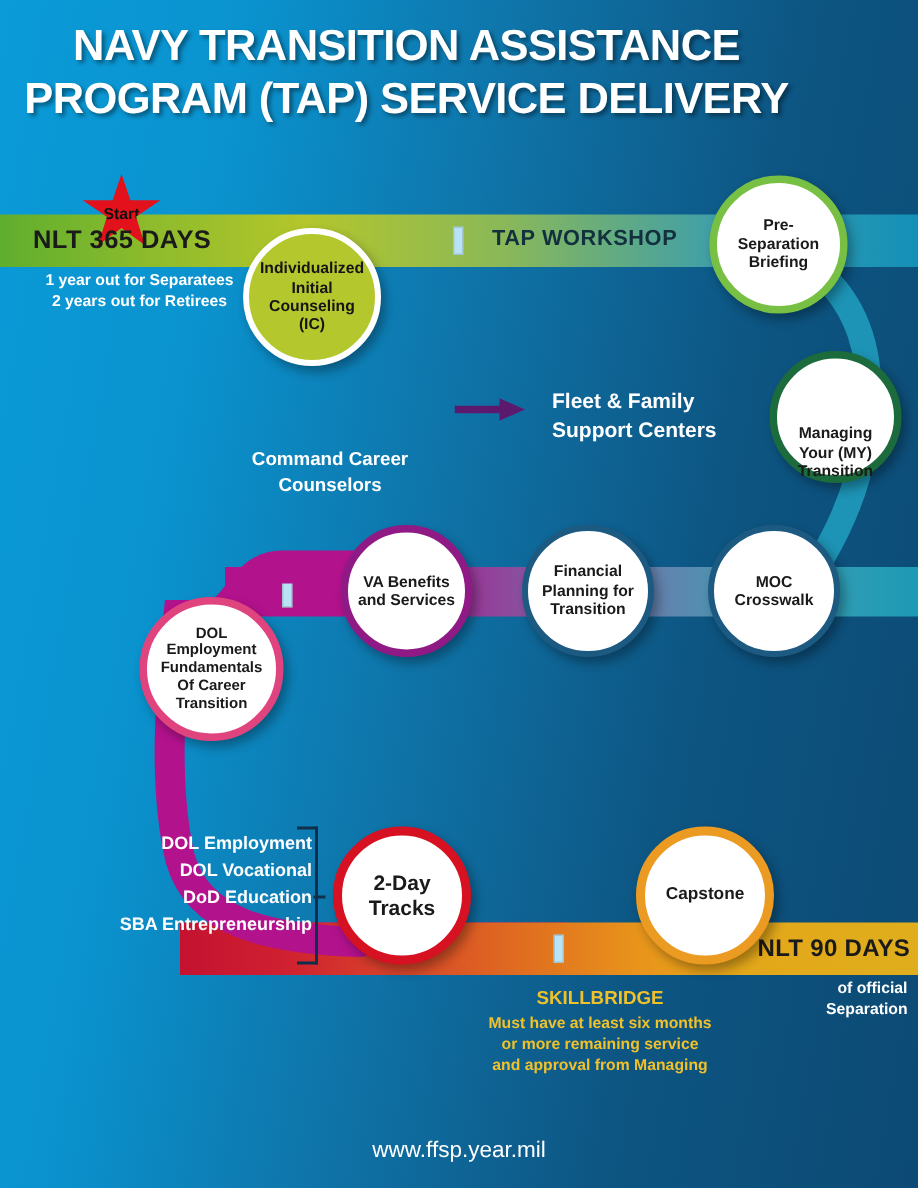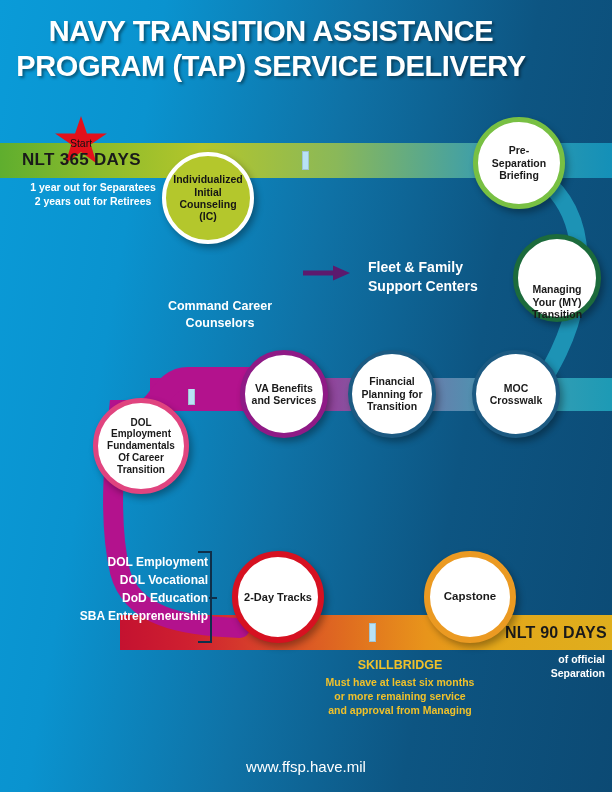--- a/index.html
+++ b/index.html
@@ -78,46 +78,46 @@
   }
   #node-moc {
     left:472px; top:350px; width:88px; height:88px;
     background:#ffffff; border:4px solid #1c5a82; font-size:10.5px;
   }
   #node-fin {
     left:348px; top:350px; width:88px; height:88px;
     background:#ffffff; border:4px solid #1c5a82; font-size:10.5px;
   }
   #node-va {
-    left:240px; top:350px; width:88px; height:88px;
+    left:227px; top:350px; width:88px; height:88px;
     background:#ffffff; border:5px solid #8f1a86; font-size:10.5px;
   }
   #node-dol {
     left:93px; top:398px; width:96px; height:96px;
     background:#ffffff; border:5px solid #e0447f; font-size:10px;
   }
   #node-tracks {
-    left:232px; top:551px; width:92px; height:92px;
-    background:#ffffff; border:6px solid #d61121; font-size:11px;
+    left:222px; top:551px; width:92px; height:92px;
+    background:#ffffff; border:6px solid #d61121; font-size:14px;
   }
   #node-capstone {
     left:424px; top:551px; width:92px; height:92px;
     background:#ffffff; border:6px solid #eb9a22; font-size:11.5px;
   }
 
   
   #start-star {
     position:absolute; left:54px; top:116px; width:54px; height:50px;
     background:#e3111b;
     clip-path:polygon(50% 0%,61% 35%,98% 35%,68% 57%,79% 95%,50% 72%,21% 95%,32% 57%,2% 35%,39% 35%);
     display:flex; align-items:center; justify-content:center;
     filter:drop-shadow(1px 2px 2px rgba(0,0,0,0.35));
   }
   #start-star span {
-    font-size:10.5px; font-weight:normal; color:#111; margin-top:3px;
+    font-size:10.5px; font-weight:bold; color:#111; margin-top:3px;
   }
 
   
   .txt { position:absolute; font-weight:bold; }
 
   #lbl-nlt365 {
     left:22px; top:150px; font-size:17px; color:#1a1a1a; letter-spacing:0.3px;
   }
   #lbl-tapws {
     left:328px; top:151px; font-size:14.5px; color:#13303f; letter-spacing:0.4px;
@@ -203,20 +203,21 @@
 
   <svg id="arrow-ccc" viewBox="0 0 48 16">
     <path d="M 0 5.5 L 30 5.5 L 30 0.5 L 47 8 L 30 15.5 L 30 10.5 L 0 10.5 Z" fill="#5c1a6e"></path>
   </svg>
 
   <div id="start-star">
     <span>Start</span>
   </div>
 
   <div class="txt" id="lbl-nlt365">NLT  365 DAYS</div>
+  <div class="txt" id="lbl-tapws">TAP  WORKSHOP</div>
   <div class="txt" id="sub-365" style="white-space:pre-line;">1 year out for Separatees
 2 years out for Retirees</div>
 
   <div class="txt" id="lbl-nlt90">NLT  90 DAYS</div>
   <div class="txt" id="sub-90" style="white-space:pre-line;">of official
 Separation</div>
 
   <div class="txt" id="lbl-ccc" style="white-space:pre-line;margin-top:40px;">Command Career
 Counselors</div>
   <div class="txt" id="lbl-ffsc" style="white-space:pre-line;">Fleet &amp; Family
@@ -270,15 +271,15 @@
     <span style="white-space:pre-line;">Capstone</span>
   </div>
 
   <div class="txt" id="skill-block">
     <div id="skill-title">SKILLBRIDGE</div>
     <div id="skill-body" style="white-space:pre-line;">Must have at least six months
 or more remaining service
 and approval from Managing</div>
   </div>
 
-  <div id="footer-url">www.ffsp.have.mil</div>
+  <div id="footer-url">www.ffsp.year.mil</div>
 
 </div>
 
 </body></html>

